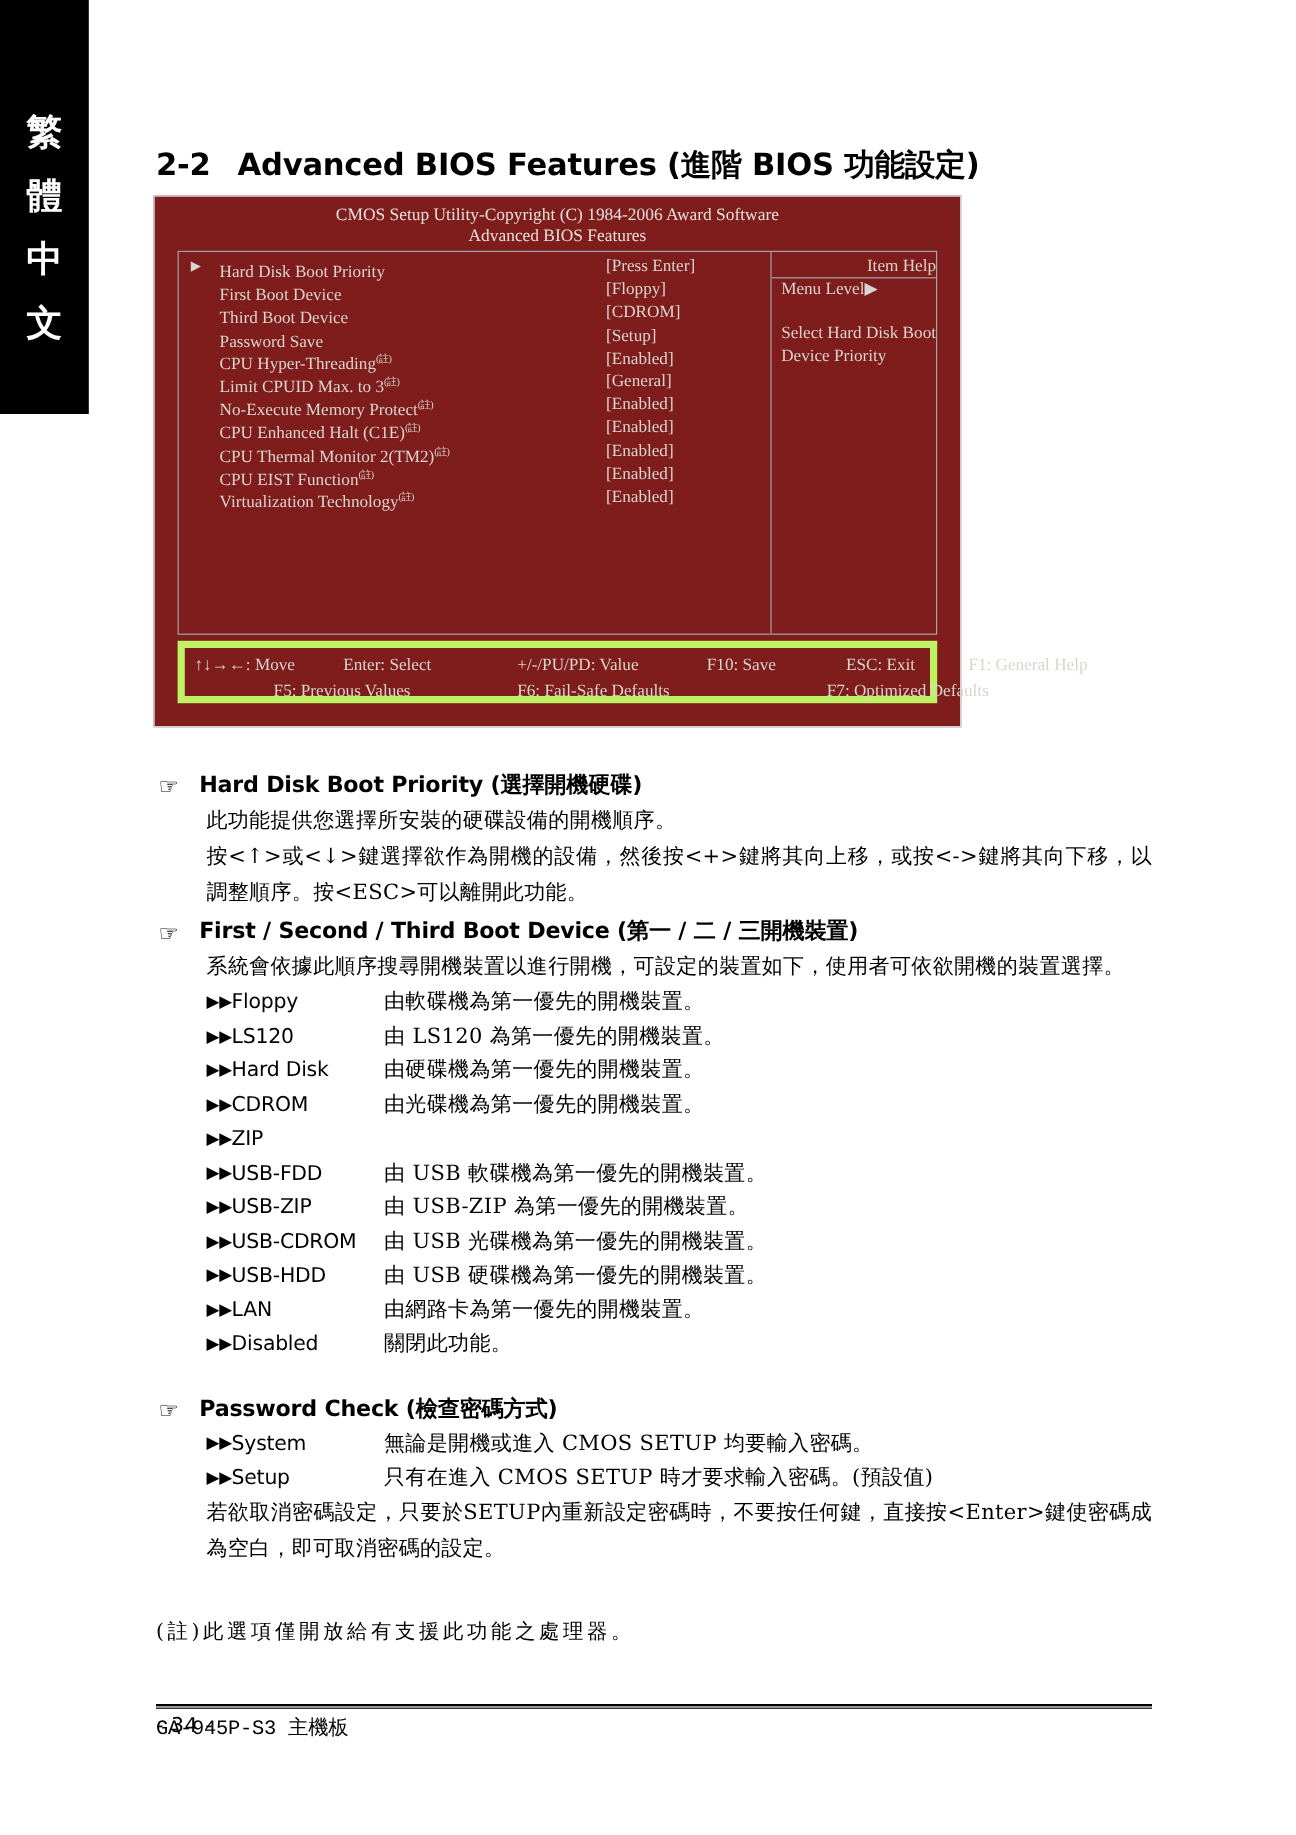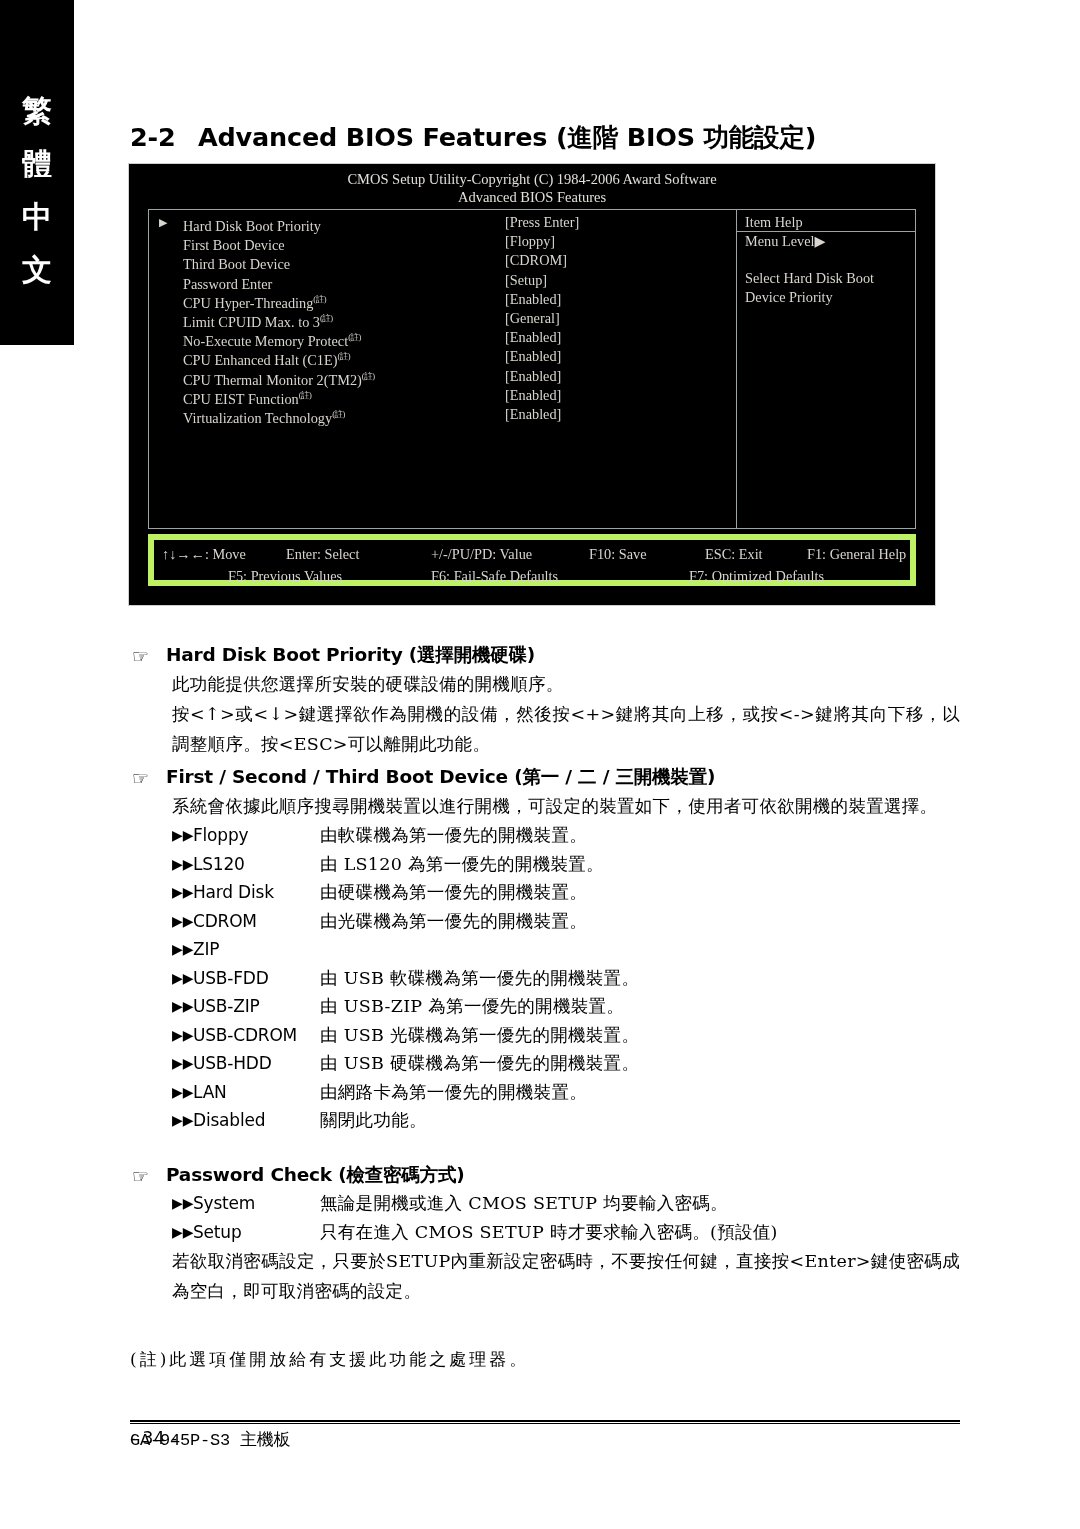--- a/index.html
+++ b/index.html
@@ -66,23 +66,23 @@
   #section-heading .num {
     display: inline-block;
     width: 68px;
   }
 
   
   #bios {
     position: absolute;
     left: 128px;
     top: 163px;
-    width: 808px;
+    width: 673px;
     height: 443px;
-    background: #000000;
+    background: #7f1d1d;
     border: 1px solid #cfcfcf;
     box-sizing: border-box;
     font-family: "Liberation Serif", serif;
     color: #d9d6cf;
   }
   #bios-title {
     text-align: center;
     font-size: 14.5px;
     line-height: 18px;
     padding-top: 6px;
@@ -145,20 +145,21 @@
     left: 356px;
     top: 0;
   }
   #help-title {
     font-size: 14.3px;
     line-height: 18px;
     padding-left: 8px;
     border-bottom: 1px solid #9ea3a6;
     display: block;
     margin-right: 0;
+    text-align: right;
   }
   #help-menulevel {
     font-size: 14.3px;
     line-height: 19px;
     padding-left: 8px;
     white-space: nowrap;
   }
   .help-line {
     font-size: 14.3px;
     line-height: 19px;
@@ -329,21 +330,21 @@
           <span class="label"><span>First Boot Device</span><span class="sup"></span></span>
           <span class="value">[Floppy]</span>
         </div>
         <div class="bios-row">
           <span class="arrow"></span>
           <span class="label"><span>Third Boot Device</span><span class="sup"></span></span>
           <span class="value">[CDROM]</span>
         </div>
         <div class="bios-row">
           <span class="arrow"></span>
-          <span class="label"><span>Password Enter</span><span class="sup"></span></span>
+          <span class="label"><span>Password Save</span><span class="sup"></span></span>
           <span class="value">[Setup]</span>
         </div>
         <div class="bios-row">
           <span class="arrow"></span>
           <span class="label"><span>CPU Hyper-Threading</span><span class="sup">(註)</span></span>
           <span class="value">[Enabled]</span>
         </div>
         <div class="bios-row">
           <span class="arrow"></span>
           <span class="label"><span>Limit CPUID Max. to 3</span><span class="sup">(註)</span></span>

